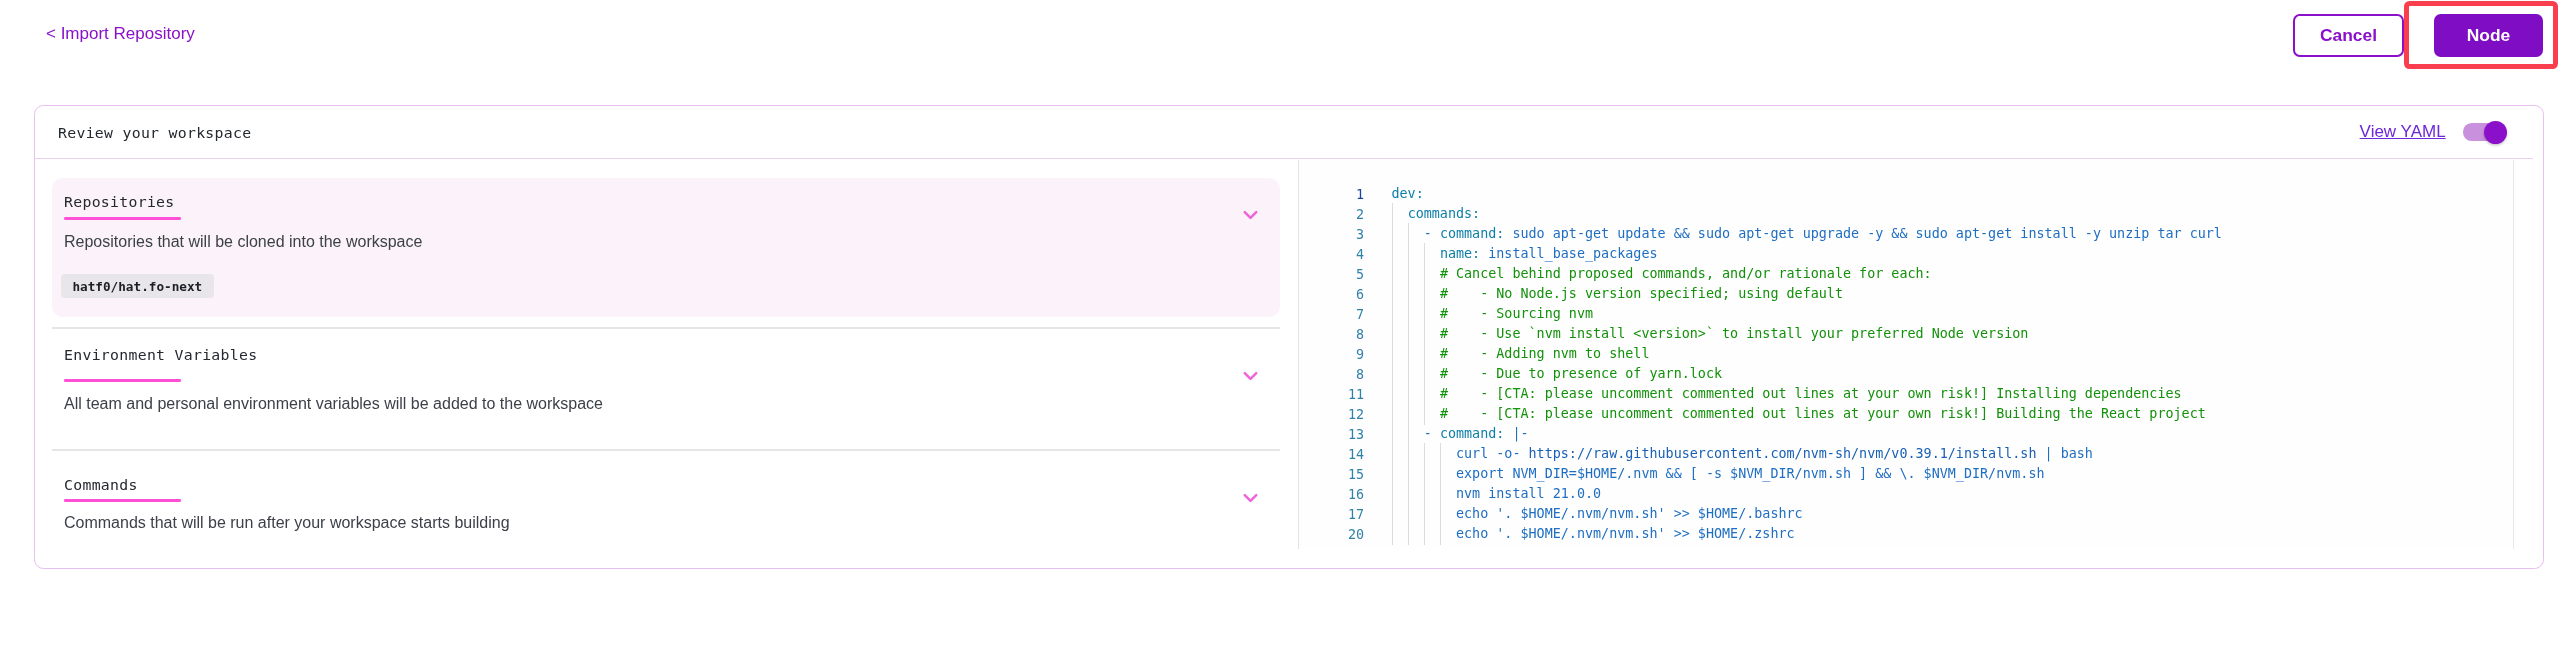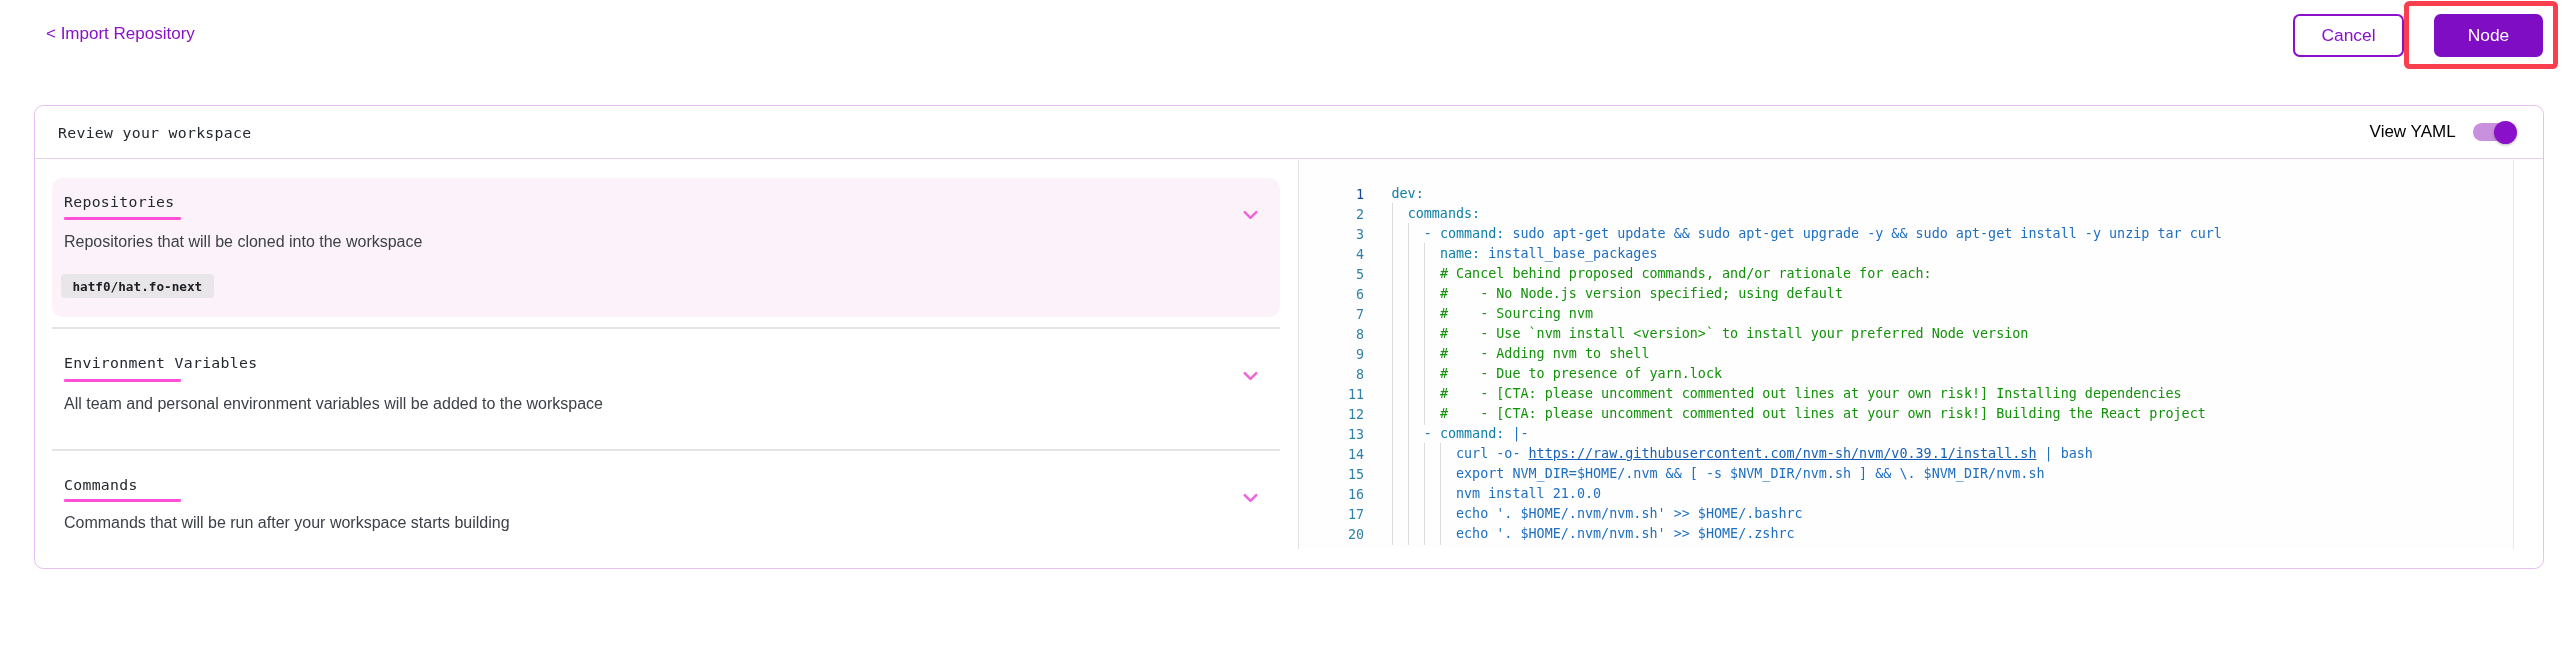--- a/index.html
+++ b/index.html
@@ -15,49 +15,49 @@
   
   .import-link {
     position:absolute; left:28px; top:24px;
     font-size:17px; color:#8a10c9; cursor:pointer;
     text-decoration:none;
     margin-left:18px;
   }
   .btn {
     position:absolute; top:14px; height:43px;
     display:flex; align-items:center; justify-content:center;
-    border-radius:6.7px; font-size:17.4px; font-weight:normal; cursor:pointer;
+    border-radius:6.7px; font-size:17.4px; font-weight:bold; cursor:pointer;
   }
   .btn-cancel {
     left:2293px; width:111px;
     background:#ffffff; border:2px solid #8a10c9; color:#8a10c9;
   }
   .btn-save {
     left:2434px; width:109px;
     background:#7e0dc3; border:2px solid #7e0dc3; color:#ffffff;
   }
   .save-highlight {
     position:absolute; left:2404px; top:1.3px; width:154px; height:68px;
     border:5.4px solid #f93e4e; border-radius:5.4px; pointer-events:none;
   }
 
   
   .panel {
     position:absolute; left:34px; top:105px; width:2510px; height:464px;
     border:1.3px solid #e9bff2; border-radius:9.4px; background:#ffffff;
   }
   .panel-header {
-    position:absolute; left:0; top:0; right:0; height:53px;
+    position:absolute; left:0; top:0; right:10px; height:53px;
     display:flex; align-items:center; justify-content:space-between;
     padding:0 28px 0 23px;
     border-bottom:1.3px solid #eecdf3;
   }
   .panel-title { font-size:14.8px; font-weight:500; color:#24292f; letter-spacing:0.3px; }
   .header-right { display:flex; align-items:center; gap:17.4px; }
-  .view-yaml-label { font-size:17px; color:#000000; }
+  .view-yaml-label { font-size:17px; color:#6d28d9;text-decoration:underline; }
   .toggle { position:relative; width:42px; height:17.4px; cursor:pointer; }
   .toggle .track { position:absolute; inset:0; background:#c990dd; border-radius:8.7px; }
   .toggle .knob {
     position:absolute; right:-2px; top:-2.7px; width:23px; height:23px;
     background:#8a10c9; border-radius:50%; box-shadow:0 1.3px 2.7px rgba(0,0,0,0.25);
   }
 
   
   .repo-card {
     position:absolute; left:17px; top:72px; width:1228px; height:139px;
@@ -102,21 +102,21 @@
   .code-text {
     position:relative; margin-left:27.5px; white-space:pre;
     font-family:"DejaVu Sans Mono","Liberation Mono",monospace;
     font-size:13.4px; line-height:20px;
   }
   .guide { position:absolute; top:-0.7px; bottom:-0.7px; width:1.3px; background:#dcdcdc; }
   .tok-plain { color:#1e6ec2; }
   .tok-key   { color:#0d7ea6; }
   .tok-val   { color:#1e6ec2; }
   .tok-com   { color:#12910a; }
-  .tok-link  { color:#1860b5; text-decoration:underline; }
+  .tok-link  { color:#1860b5; }
 </style>
 </head>
 <body>
 
 <a class="import-link">&lt; Import Repository</a>
 <div class="btn btn-cancel">Cancel</div>
 <div class="btn btn-save">Node</div>
 <div class="save-highlight"></div>
 
 <section class="panel">
@@ -136,21 +136,21 @@
   <div class="section-title mono" style="top:87px;">Repositories</div>
   <div class="section-underline" style="top:111px;"></div>
   <div class="section-desc" style="top:126px;">Repositories that will be cloned into the workspace</div>
   <div class="repo-chip mono">hatf0/hat.fo-next</div>
   <svg class="chevron" style="top:97px;" viewBox="0 0 24 24">
     <path d="M6 9.5l6 6 6-6" fill="none" stroke="#ef64da" stroke-width="2.6" stroke-linecap="round" stroke-linejoin="round"></path>
   </svg>
 
   <div class="h-divider" style="top:221px;"></div>
 
-  <div class="section-title mono" style="top:248px;">Environment Variables</div>
+  <div class="section-title mono" style="top:240px;">Environment Variables</div>
   <div class="section-underline" style="top:273px;"></div>
   <div class="section-desc" style="top:288px;text-align:right;">All team and personal environment variables will be added to the workspace</div>
   <svg class="chevron" style="top:258px;" viewBox="0 0 24 24">
     <path d="M6 9.5l6 6 6-6" fill="none" stroke="#ef64da" stroke-width="2.6" stroke-linecap="round" stroke-linejoin="round"></path>
   </svg>
 
   <div class="h-divider" style="top:343px;"></div>
 
   <div class="section-title mono" style="top:370px;">Commands</div>
   <div class="section-underline" style="top:393px;"></div>

